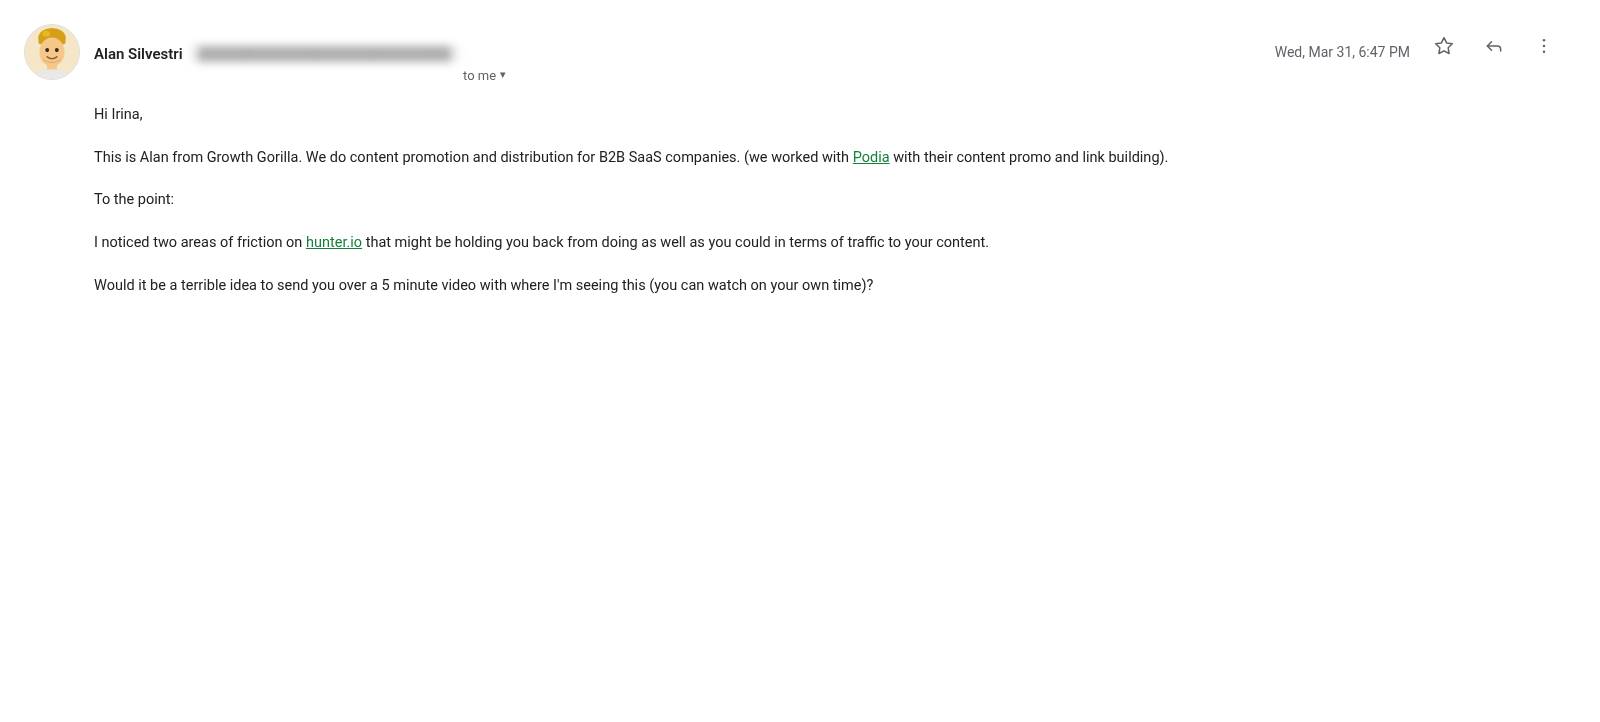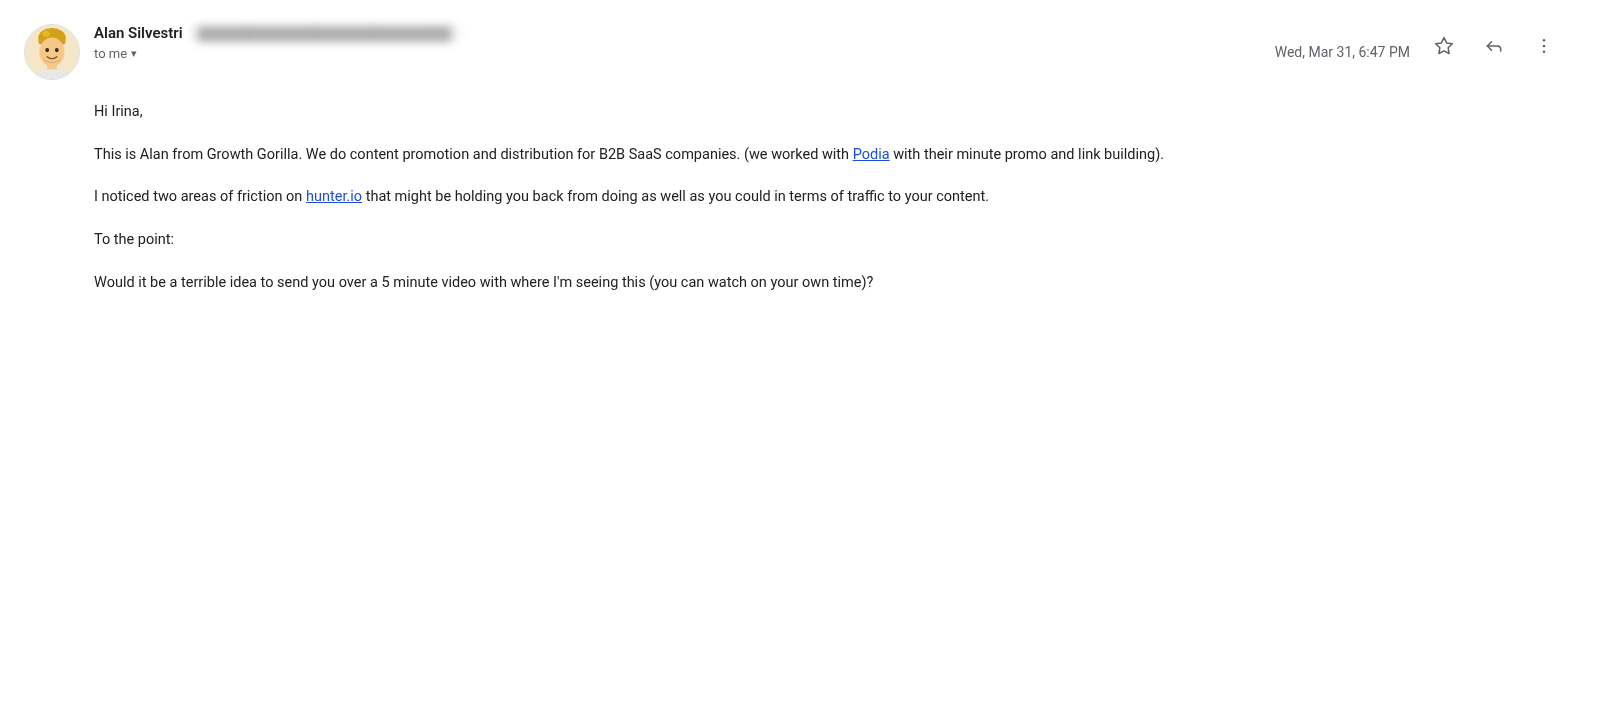--- a/index.html
+++ b/index.html
@@ -36,21 +36,20 @@
       align-items: center;
       justify-content: center;
       border: 1px solid #ddd;
     }
     .avatar-svg {
       width: 56px;
       height: 56px;
     }
     .sender-info {
       display: flex;
-      flex-direction: column;
       gap: 4px;
     }
     .sender-name-row {
       display: flex;
       align-items: center;
       gap: 8px;
     }
     .sender-name {
       font-weight: 600;
       font-size: 15px;
@@ -61,25 +60,25 @@
       color: #aaa;
       background: #eee;
       padding: 1px 8px;
       border-radius: 4px;
       letter-spacing: 0.5px;
       filter: blur(4px);
       user-select: none;
     }
     .to-me-row {
       display: flex;
-      align-items: center;
       gap: 4px;
       font-size: 13px;
       color: #5f6368;
       cursor: pointer;
+      margin-top: 44px;
     }
     .to-me-row .chevron {
       font-size: 11px;
       color: #5f6368;
     }
     .header-actions {
       display: flex;
       align-items: center;
       gap: 18px;
       padding-top: 6px;
@@ -106,21 +105,21 @@
       padding-left: 70px;
       line-height: 1.7;
       font-size: 14.5px;
       color: #202124;
       margin-top: 20px;
     }
     .email-body p {
       margin-bottom: 18px;
     }
     .email-body a {
-      color: #1d4ed8;
+      color: #15803d;
       cursor: pointer;
     }
   </style>
 </head>
 <body>
 
 <div class="email-container">
   <div class="email-header">
     <div class="sender-section">
 
@@ -181,26 +180,26 @@
           <circle cx="12" cy="19" r="1.5"></circle>
         </svg>
       </div>
     </div>
   </div>
 
   <div class="email-body">
     <p>Hi Irina,</p>
 
     <p>
-      <span>This is Alan from Growth Gorilla. We do content promotion and distribution for B2B SaaS companies. (we worked with </span><a href="#">Podia</a><span> with their minute promo and link building).</span>
+      <span>This is Alan from Growth Gorilla. We do content promotion and distribution for B2B SaaS companies. (we worked with </span><a href="#">Podia</a><span> with their content promo and link building).</span>
     </p>
+
+    <p>To the point:</p>
 
     <p>
       <span>I noticed two areas of friction on </span><a href="#">hunter.io</a><span> that might be holding you back from doing as well as you could in terms of traffic to your content.</span>
     </p>
 
-    <p>To the point:</p>
-
     <p>Would it be a terrible idea to send you over a 5 minute video with where I'm seeing this (you can watch on your own time)?</p>
 
 
   </div>
 </div>
 
 </body></html>

